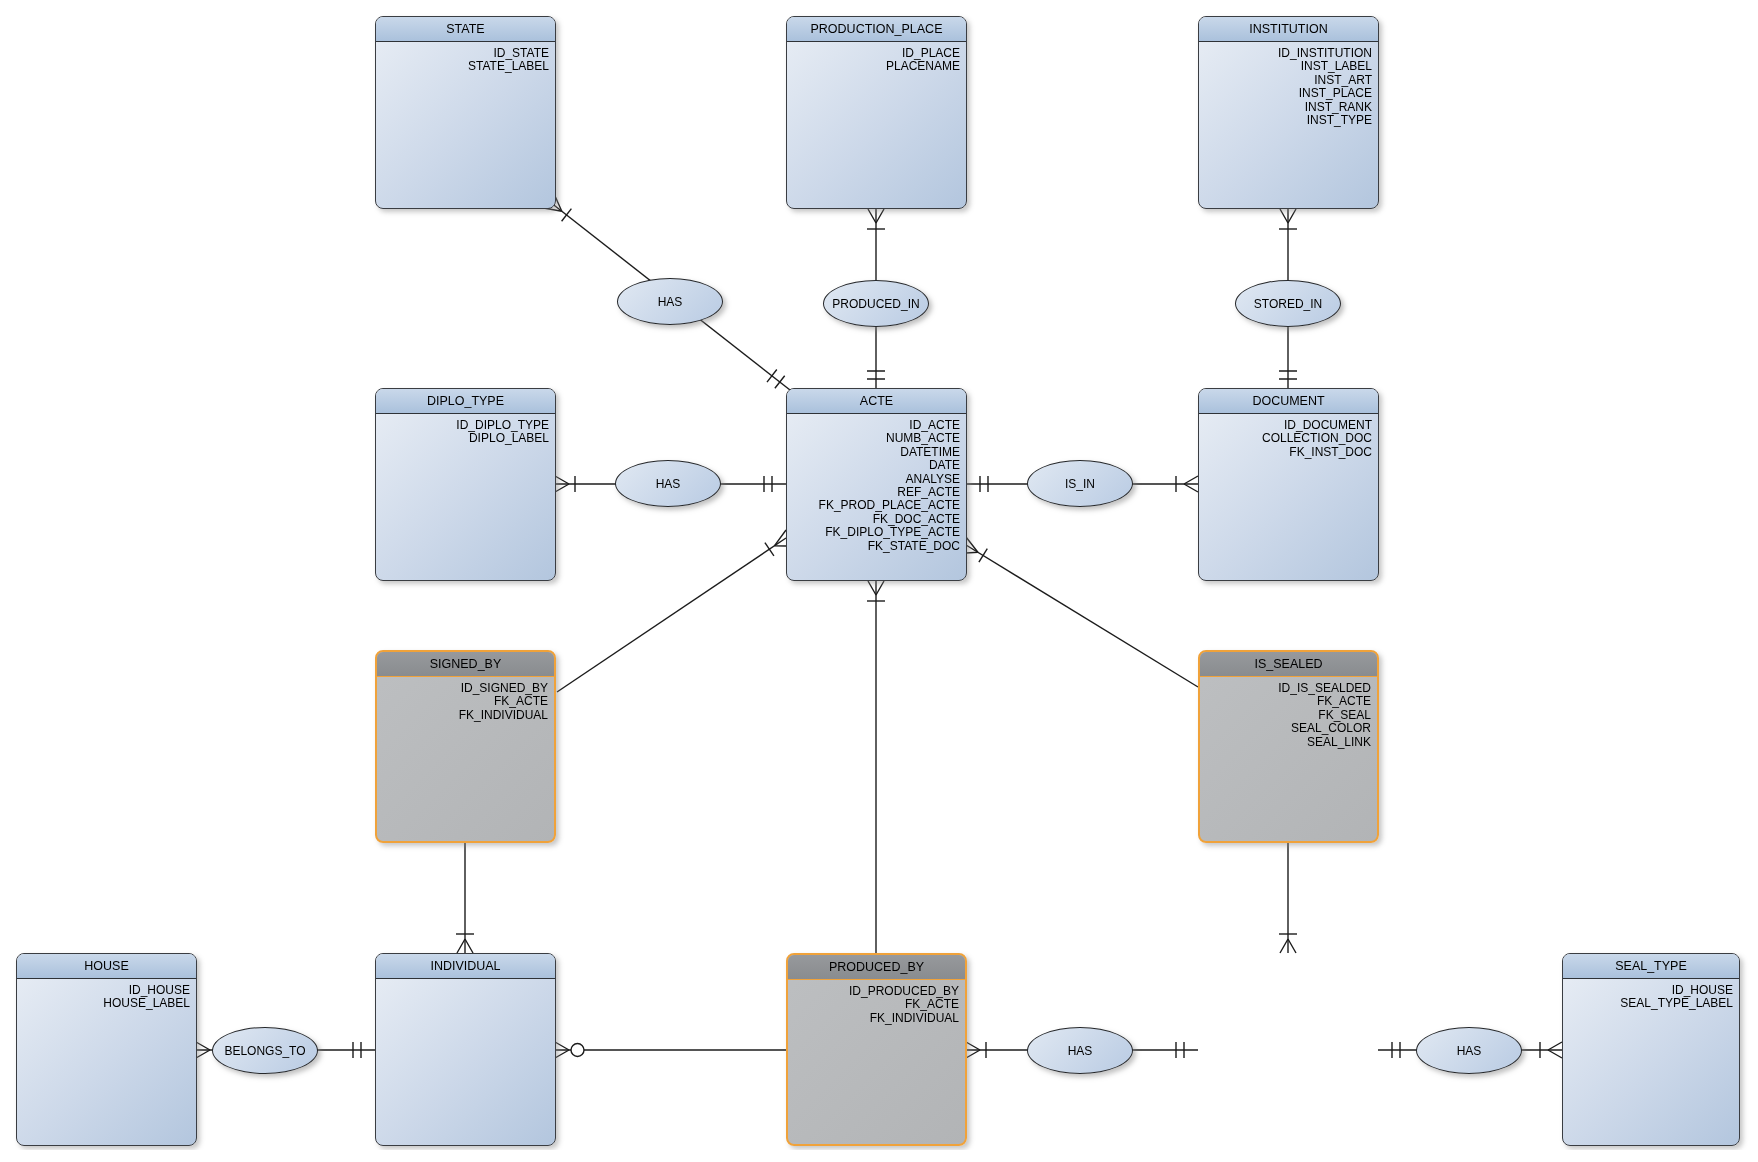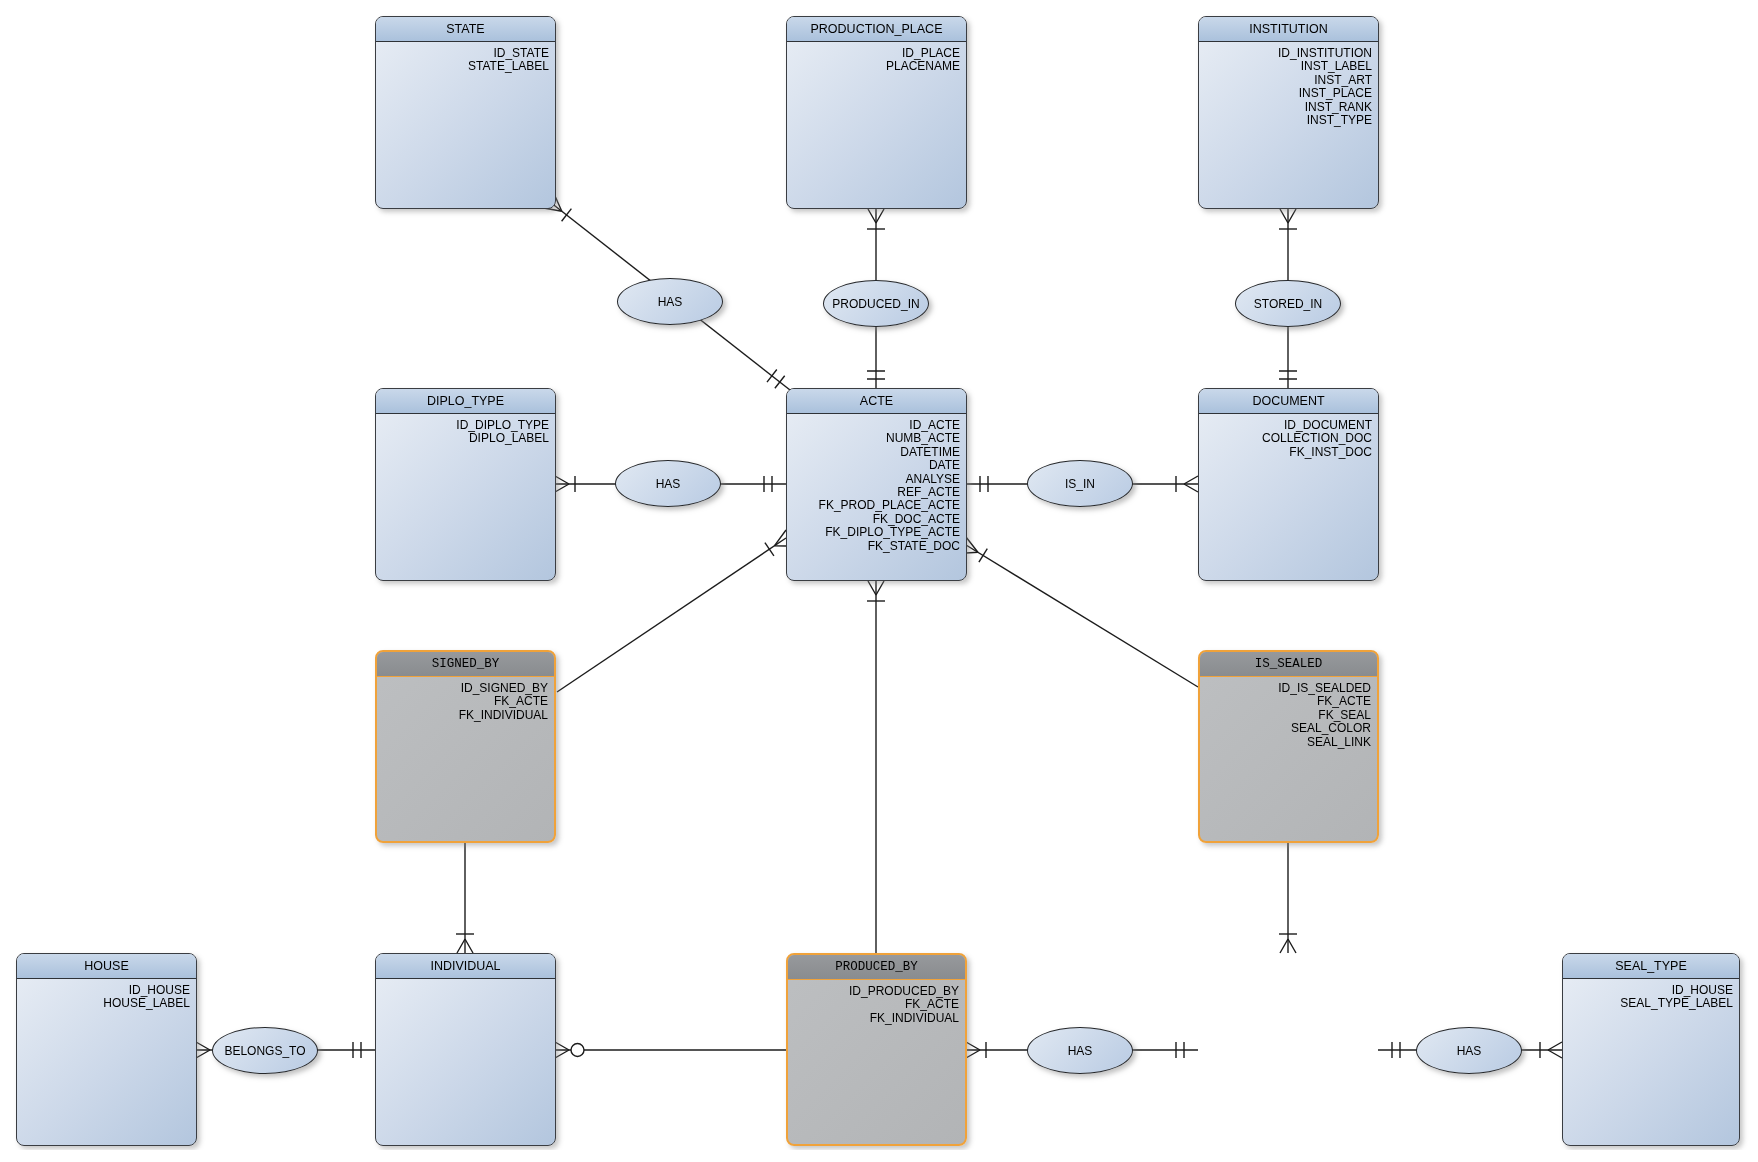--- a/index.html
+++ b/index.html
@@ -25,21 +25,20 @@
   .entity-fields {
     padding:5px 6px 0 6px; font-size:12px; line-height:13.4px; white-space:pre-line;text-align:right;
   }
   .entity.assoc {
     border:2px solid #f0a23a;
     background:linear-gradient(135deg,#bdbfc1 0%,#b2b4b6 100%);
   }
   .entity.assoc .entity-title {
     background:linear-gradient(180deg,#97999c 0%,#898c8f 100%);
     border-bottom:1.5px solid #f0a23a;
-    font-family:Liberation Mono, monospace;
   }
 
   .rel {
     position:absolute; width:106px; height:47px; box-sizing:border-box;
     border:1.5px solid #26282b; border-radius:50%;
     background:linear-gradient(135deg,#e0e8f2 0%,#b9cbe3 100%);
     box-shadow:3px 3px 5px rgba(130,130,130,0.5);
     display:flex; align-items:center; justify-content:center;
     font-size:12px;
   }

